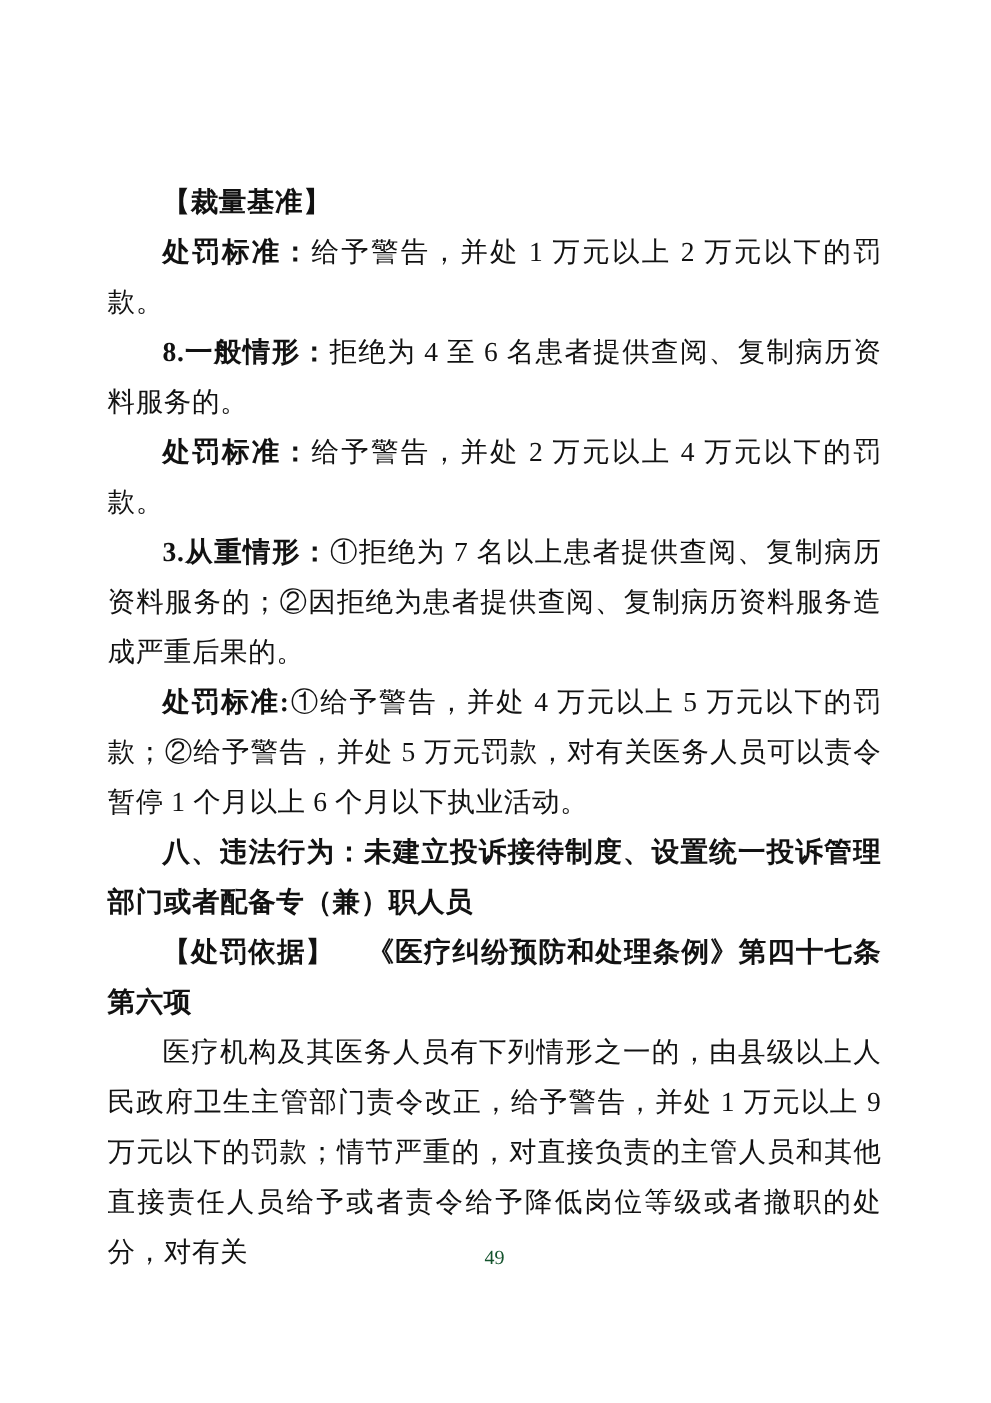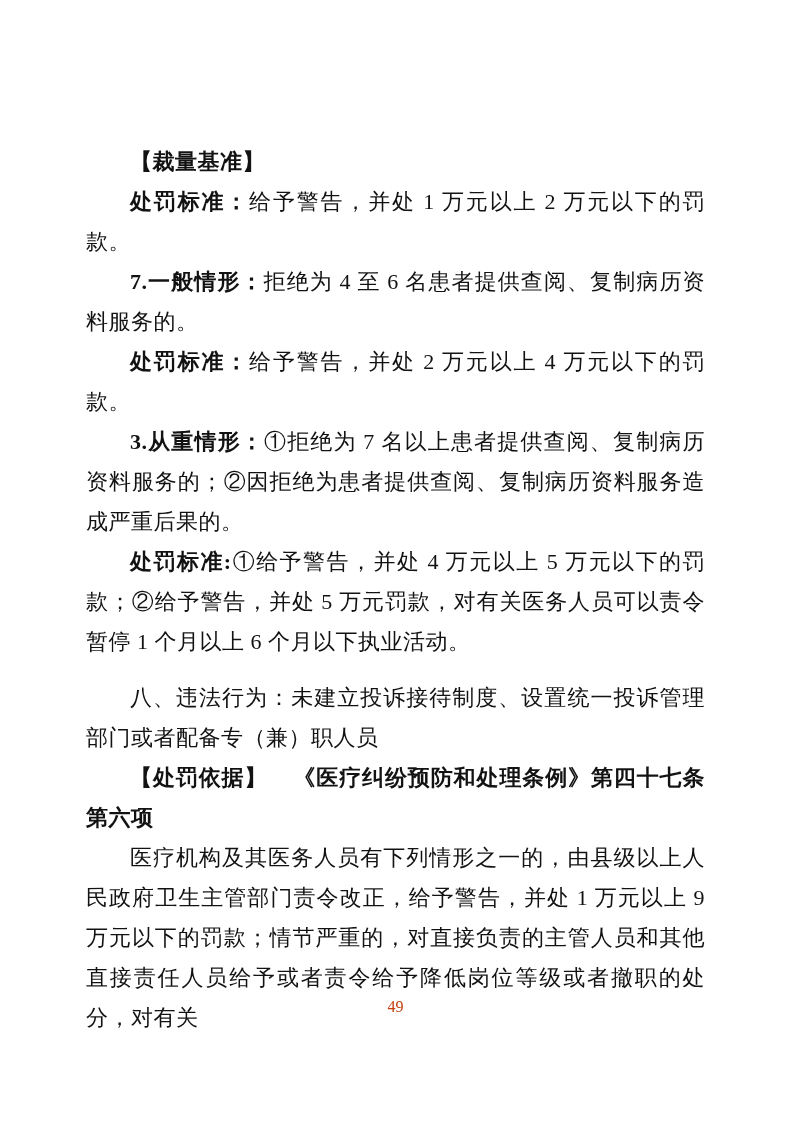--- a/index.html
+++ b/index.html
@@ -38,47 +38,46 @@
     font-weight: bold;
   }
   p.bold-para {
     font-weight: bold;
   }
   p.bold-para .lead {
     margin-right: 26px;
   }
   
   p.kai {
-    font-weight: normal;
-    margin-top: 16px;
+    font-weight: bold;
   }
   .footer {
     position: absolute;
     left: 86px;
     top: 996px;
     width: 619px;
     text-align: center;
     font-size: 16px;
     line-height: 22px;
-    color: #c2410c;
+    color: #14532d;
   }
 </style>
 </head>
 <body>
 
 <div class="page">
 
   <div class="content">
 
     <p class="heading"><span class="lead">【裁量基准】</span><span></span></p>
 
 
     <p><span class="lead">处罚标准：</span><span>给予警告，并处 1 万元以上 2 万元以下的罚款。</span></p>
 
-    <p><span class="lead">7.一般情形：</span><span>拒绝为 4 至 6 名患者提供查阅、复制病历资料服务的。</span></p>
+    <p><span class="lead">8.一般情形：</span><span>拒绝为 4 至 6 名患者提供查阅、复制病历资料服务的。</span></p>
 
     <p><span class="lead">处罚标准：</span><span>给予警告，并处 2 万元以上 4 万元以下的罚款。</span></p>
 
     <p><span class="lead">3.从重情形：</span><span>①拒绝为 7 名以上患者提供查阅、复制病历资料服务的；②因拒绝为患者提供查阅、复制病历资料服务造成严重后果的。</span></p>
 
     <p><span class="lead">处罚标准:</span><span>①给予警告，并处 4 万元以上 5 万元以下的罚款；②给予警告，并处 5 万元罚款，对有关医务人员可以责令暂停 1 个月以上 6 个月以下执业活动。</span></p>
 
     <p class="kai"><span>八、违法行为：未建立投诉接待制度、设置统一投诉管理部门或者配备专（兼）职人员</span></p>
 
     <p class="bold-para"><span class="lead">【处罚依据】</span><span>《医疗纠纷预防和处理条例》第四十七条第六项</span></p>

